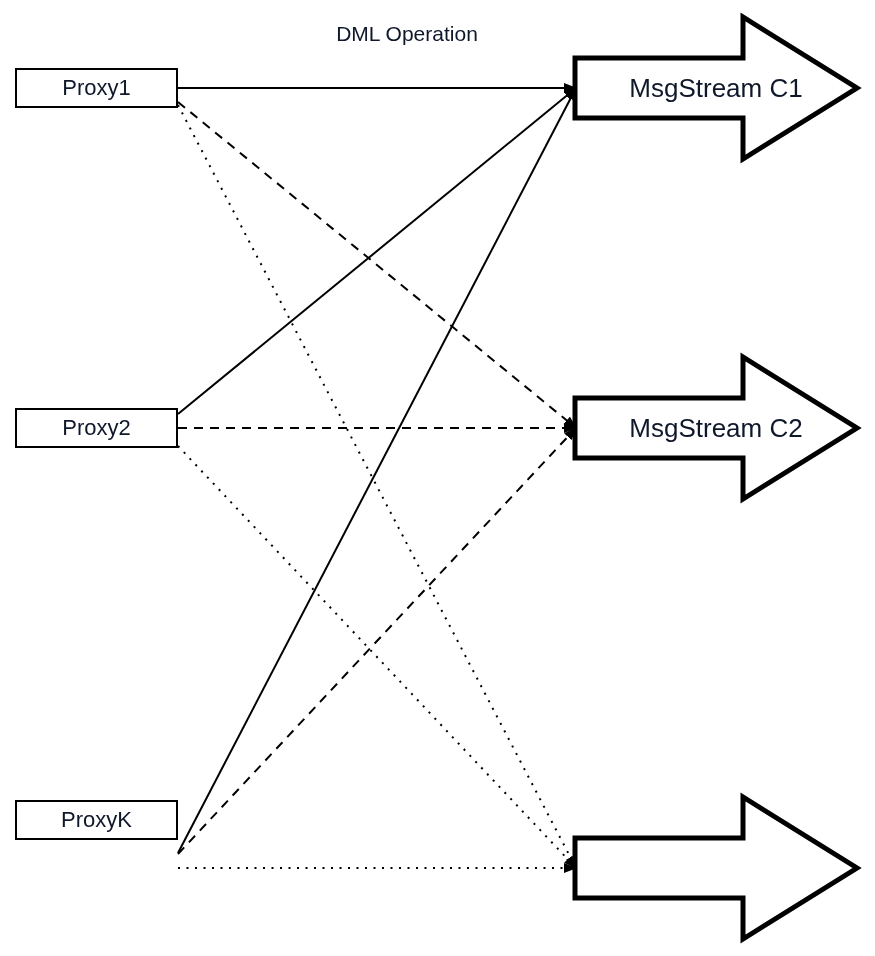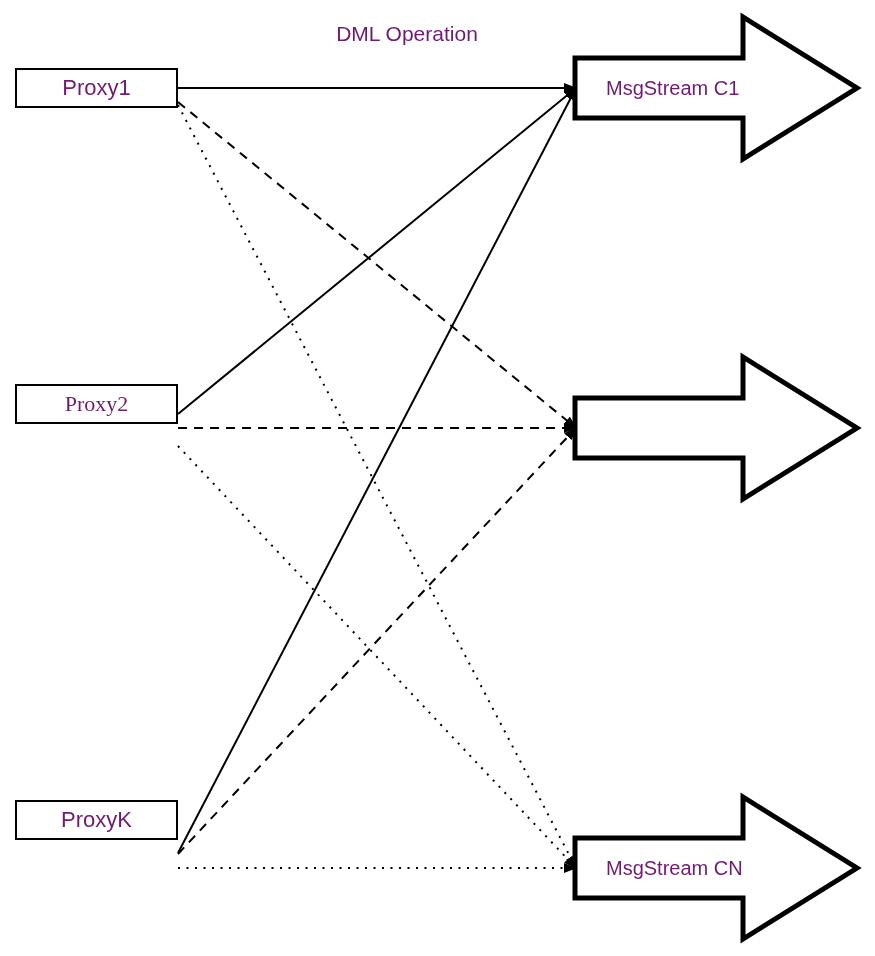--- a/index.html
+++ b/index.html
@@ -2,21 +2,21 @@
 <html><head>
 <meta charset="utf-8">
 <style>
   html, body { margin: 0; padding: 0; background: #ffffff; }
   .stage {
     position: relative;
     width: 875px;
     height: 956px;
     background: #ffffff;
     font-family: "Liberation Sans", sans-serif;
-    color: #701a75;
+    color: #0f172a;
     overflow: hidden;
   }
   .stage svg {
     position: absolute;
     left: 0; top: 0;
   }
   .diagram-title {
     position: absolute;
     left: 277px;
     top: 20px;
@@ -35,21 +35,22 @@
     align-items: center;
     justify-content: center;
     font-size: 22px;
   }
   .stream-label {
     position: absolute;
     left: 606px;
     width: 220px;
     height: 28px;
     line-height: 28px;
-    font-size: 20px;
+    text-align: center;
+    font-size: 26px;
     white-space: nowrap;
   }
 </style>
 </head>
 <body>
 
 <div class="stage">
 
   <svg id="diagram-svg" width="875" height="956" viewBox="0 0 875 956">
     <defs>
@@ -75,23 +76,23 @@
       </g>
   </svg>
 
   <div class="diagram-title">
     <div>DML Operation</div>
   </div>
 
   <div class="proxy-box" id="node-proxy1" style="left: 15px; top: 68px; width: 163px; height: 40px;">
     <span>Proxy1</span>
   </div>
-  <div class="proxy-box" id="node-proxy2" style="left: 15px; top: 384px; width: 163px; height: 40px; font-family: Liberation Serif, serif;">
+  <div class="proxy-box" id="node-proxy2" style="left: 15px; top: 408px; width: 163px; height: 40px;">
     <span>Proxy2</span>
   </div>
   <div class="proxy-box" id="node-proxyk" style="left: 15px; top: 800px; width: 163px; height: 40px;">
     <span>ProxyK</span>
   </div>
 
   <div class="stream-label" id="label-c1" style="top: 74px;">MsgStream C1</div>
-  <div class="stream-label" id="label-cn" style="top: 854px;">MsgStream CN</div>
+  <div class="stream-label" id="label-c2" style="top: 414px;">MsgStream C2</div>
 
 </div>
 
 </body></html>

